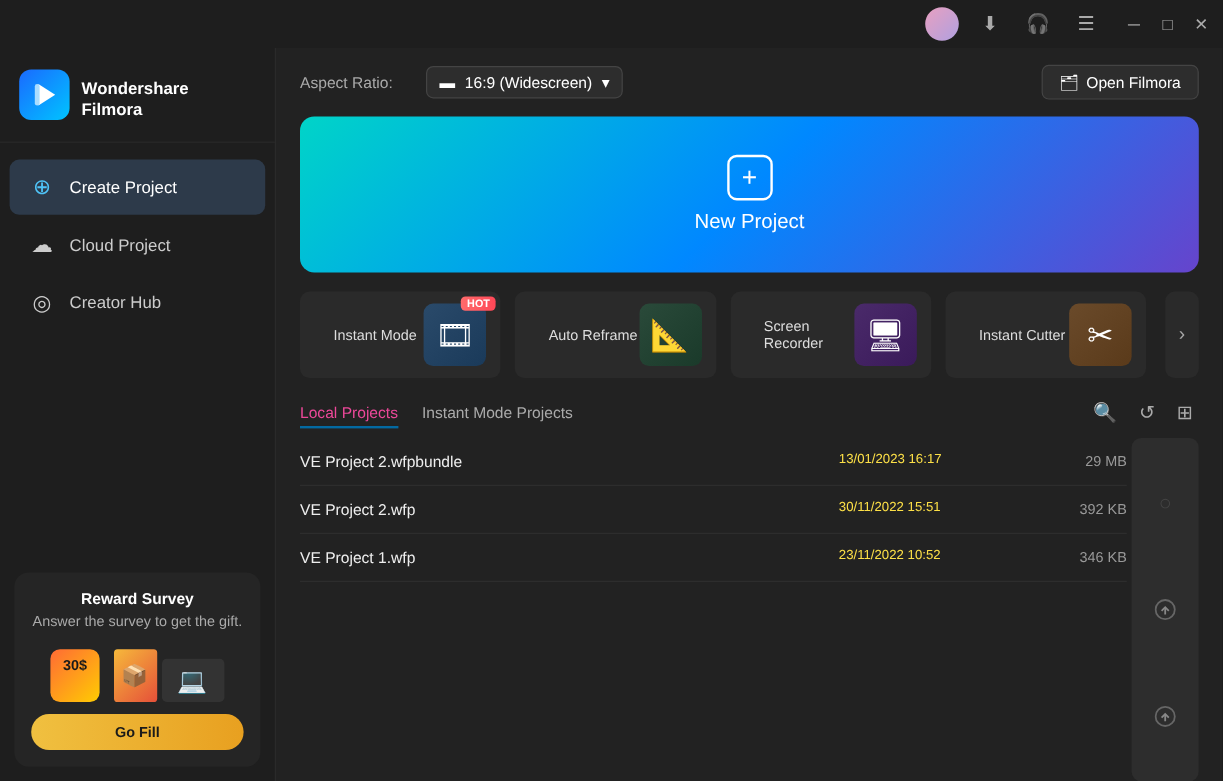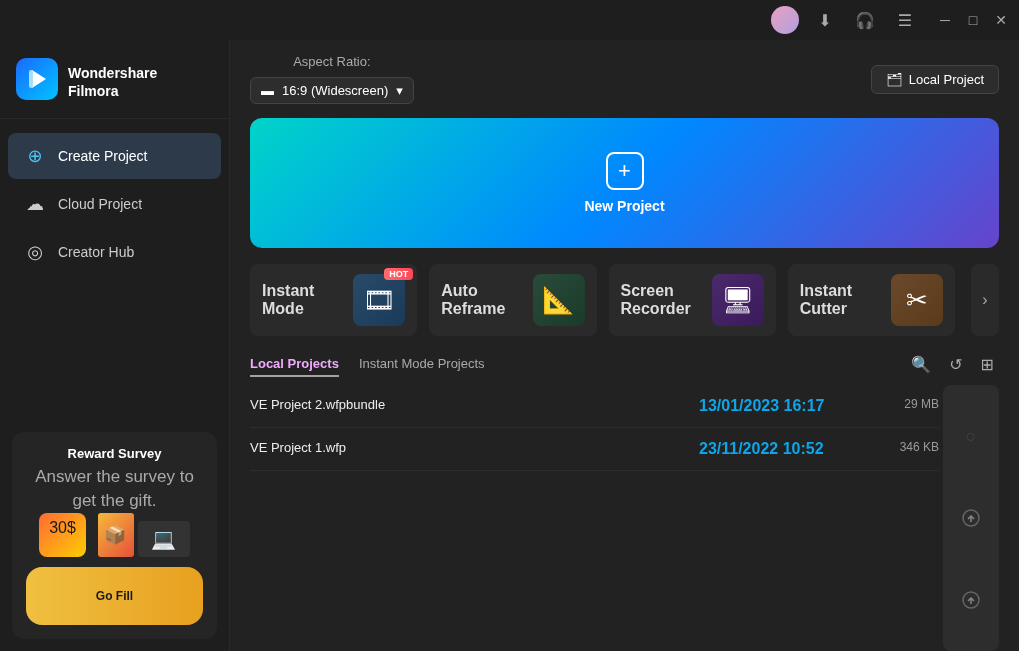--- a/index.html
+++ b/index.html
@@ -132,31 +132,31 @@
       padding: 14px;
       text-align: center;
     }
     .reward-title {
       font-size: 13px;
       font-weight: 700;
       color: #fff;
       margin-bottom: 4px;
     }
     .reward-desc {
-      font-size: 17px;
+      font-size: 12px;
       color: #aaa;
-      margin-bottom: 0;
+      margin-bottom: 14px;
       line-height: 1.4;
     }
     .reward-badge {
       background: linear-gradient(135deg, #ff6b35, #ffcc02);
       border-radius: 8px;
       padding: 6px 10px;
-      font-size: 16px;
-      font-weight: 400;
+      font-size: 12px;
+      font-weight: 700;
       color: #1a1a1a;
     }
     .reward-img {
       display: flex;
       justify-content: center;
       gap: 4px;
       margin-bottom: 10px;
     }
     .reward-book {
       width: 36px;
@@ -176,21 +176,21 @@
       display: flex;
       align-items: center;
       justify-content: center;
       font-size: 20px;
       align-self: flex-end;
     }
     .go-fill-btn {
       background: linear-gradient(90deg, #f0c040, #e8a020);
       border: none;
       border-radius: 16px;
-      padding: 22px 24px;
+      padding: 8px 24px;
       font-size: 12px;
       font-weight: 700;
       color: #1a1a1a;
       cursor: pointer;
       width: 100%;
     }
 
     
     .main-content {
       flex: 1;
@@ -204,22 +204,21 @@
     .top-bar {
       display: flex;
       align-items: center;
       justify-content: space-between;
       padding: 14px 20px;
       flex-shrink: 0;
     }
     .aspect-ratio-row {
       display: flex;
       align-items: center;
-      gap: 8px;
-      flex-direction: column;
+      gap: 28px;
     }
     .aspect-label {
       font-size: 13px;
       color: #aaa;
     }
     .aspect-select {
       background: #2d2d2d;
       border: 1px solid #444;
       border-radius: 6px;
       color: #fff;
@@ -263,44 +262,45 @@
       border: 2.5px solid #fff;
       border-radius: 8px;
       display: flex;
       align-items: center;
       justify-content: center;
       font-size: 22px;
       color: #fff;
       margin-bottom: 8px;
     }
     .new-project-label {
-      font-size: 14px;
-      font-weight: 700;
+      font-size: 17px;
+      font-weight: 400;
       color: #fff;
     }
     .mode-card {
       flex: 1;
       background: #2a2a2a;
       border-radius: 8px;
       margin-right: 6px;
       padding: 10px 12px;
       cursor: pointer;
       position: relative;
       display: flex;
       align-items: center;
       justify-content: space-between;
       min-height: 72px;
       overflow: hidden;
     }
     .mode-card:last-child { margin-right: 0; }
     .mode-card-label {
-      font-size: 16px;
-      font-weight: 700;
+      font-size: 12px;
+      font-weight: 400;
       color: #ddd;
       z-index: 1;
+      margin-left: 16px;
     }
     .mode-card-img {
       width: 52px;
       height: 52px;
       border-radius: 8px;
       display: flex;
       align-items: center;
       justify-content: center;
       font-size: 26px;
       flex-shrink: 0;
@@ -340,23 +340,22 @@
     }
     .tab-item {
       font-size: 13px;
       padding: 4px 0;
       margin-right: 20px;
       cursor: pointer;
       color: #aaa;
       border-bottom: 2px solid transparent;
     }
     .tab-item.active {
-      color: #f0abfc;
-      border-bottom: 2px solid #a3a3a3;
-      font-weight: bold;
+      color: #ec4899;
+      border-bottom: 2px solid #0369a1;
     }
     .tab-actions {
       margin-left: auto;
       display: flex;
       gap: 8px;
     }
     .tab-action-btn {
       background: transparent;
       border: none;
       color: #aaa;
@@ -381,23 +380,22 @@
       font-size: 13px;
       color: #ccc;
       cursor: pointer;
     }
     .project-name {
       flex: 1;
       color: #eee;
     }
     .project-date {
       width: 160px;
-      color: #0ea5e9;
-      font-size: 16px;
-      font-weight: bold;
+      color: #fde047;
+      font-size: 11px;
     }
     .project-size {
       width: 80px;
       color: #999;
       font-size: 12px;
       text-align: right;
     }
 
     
     .list-side-panel {
@@ -513,21 +511,21 @@
       <div class="aspect-ratio-row">
         <span class="aspect-label">Aspect Ratio:</span>
         <div class="aspect-select">
           <span>▬</span>
           <span>16:9 (Widescreen)</span>
           <span>▾</span>
         </div>
       </div>
       <button class="open-project-btn">
         <span>🗂</span>
-        <span>Local Project</span>
+        <span>Open Filmora</span>
       </button>
     </div>
 
     <div class="new-project-banner">
       <div class="new-project-plus">
         <span>+</span>
       </div>
       <span class="new-project-label">New Project</span>
     </div>
 
@@ -564,20 +562,25 @@
 
     <div class="projects-container">
       <div class="projects-list" style="margin:0; padding-right: 60px;">
 
         <div class="project-row">
           <span class="project-name">VE Project 2.wfpbundle</span>
           <span class="project-date">13/01/2023 16:17</span>
           <span class="project-size">29 MB</span>
         </div>
 
+        <div class="project-row">
+          <span class="project-name">VE Project 2.wfp</span>
+          <span class="project-date">30/11/2022 15:51</span>
+          <span class="project-size">392 KB</span>
+        </div>
 
         <div class="project-row">
           <span class="project-name">VE Project 1.wfp</span>
           <span class="project-date">23/11/2022 10:52</span>
           <span class="project-size">346 KB</span>
         </div>
 
       </div>
 
       <div class="list-side-panel">

